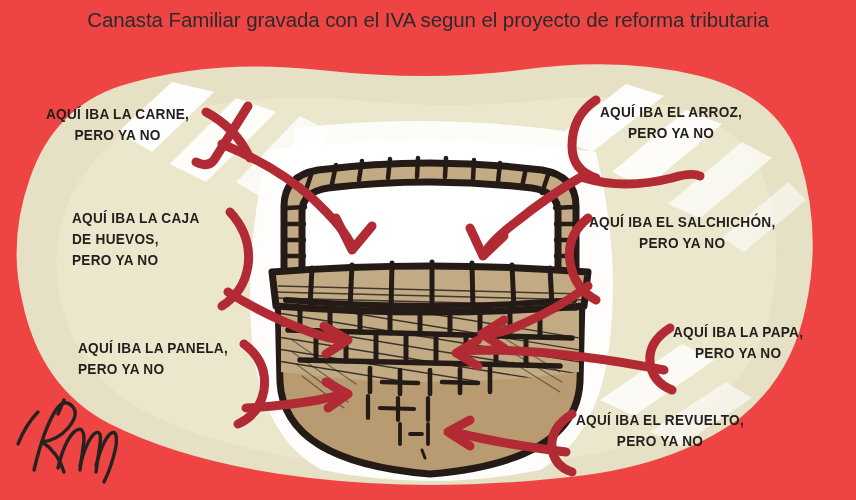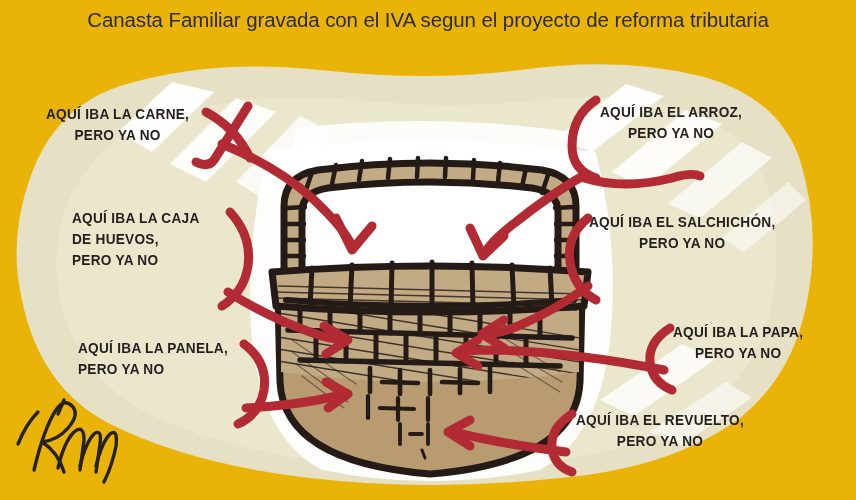--- a/index.html
+++ b/index.html
@@ -8,21 +8,21 @@
     padding: 0;
     background: #ffffff;
   }
   body {
     font-family: "Liberation Sans", sans-serif;
   }
   #cartoon {
     position: relative;
     width: 856px;
     height: 500px;
-    background: #eab308;
+    background: #ef4444;
     overflow: hidden;
   }
   #title {
     position: absolute;
     top: 8px;
     left: 0;
     width: 856px;
     text-align: center;
     font-family: "Liberation Sans", sans-serif;
     font-size: 20.5px;

